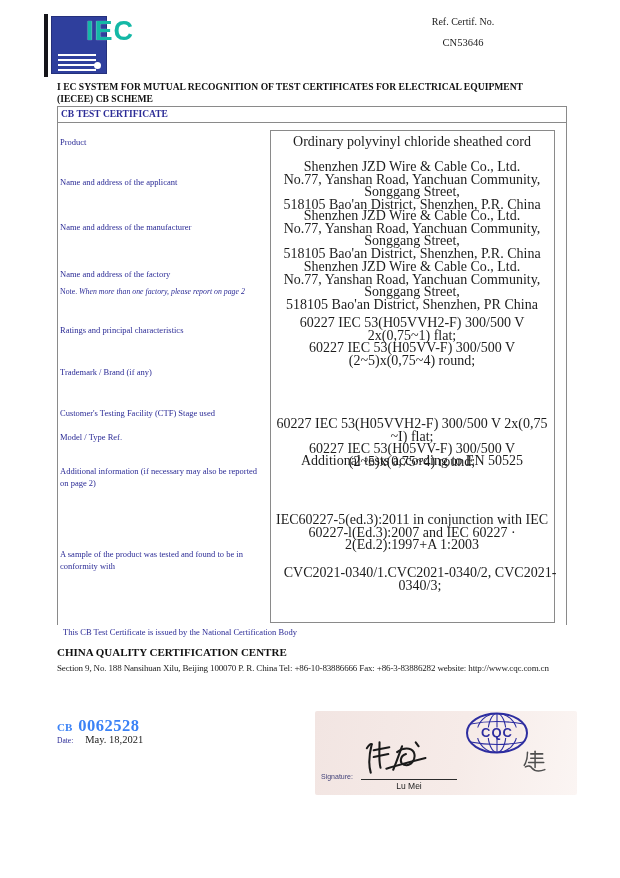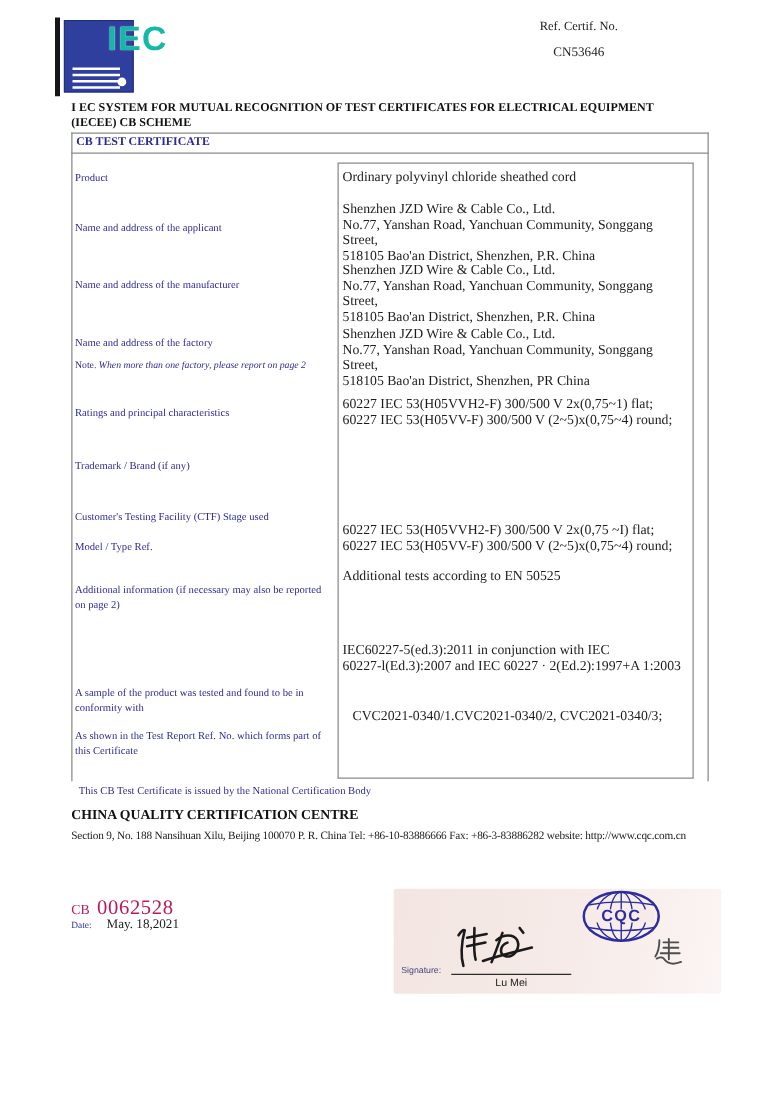--- a/index.html
+++ b/index.html
@@ -27,21 +27,21 @@
   .outer-box{position:absolute;left:57px;top:106px;width:510px;height:519px;
              border:1px solid #8a8a8a;border-bottom:none;box-sizing:border-box;}
   .title-divider{position:absolute;left:57px;top:122px;width:510px;height:1px;background:#8a8a8a;}
   .cert-title{position:absolute;left:61px;top:109px;color:#2b2b96;font-weight:bold;font-size:9.5px;}
   .inner-box{position:absolute;left:270px;top:130px;width:285px;height:493px;
              border:1px solid #8a8a8a;box-sizing:border-box;background:#ffffff;}
 
   .lbl{position:absolute;left:60px;width:212px;color:#2b2b96;
        font-size:8.5px;line-height:11.5px;white-space:pre-line;}
   .val{position:absolute;left:274px;width:276px;color:#1c1c1c;
-       font-size:11px;line-height:12.7px;white-space:pre-line;}
+       font-size:14px;line-height:12.7px;white-space:pre-line;text-align:center;}
 
   .t-product-l{top:137px}      .t-product-v{top:136px}
   .t-applicant-l{top:177px}    .t-applicant-v{top:161px}
   .t-manufacturer-l{top:222px} .t-manufacturer-v{top:210px}
   .t-factory-l{top:269px}      .t-factory-v{top:261px}
   .t-note{top:286px;font-size:7.8px;white-space:nowrap;}
   .t-note .it{font-style:italic;}
   .t-ratings-l{top:325px}      .t-ratings-v{top:317px}
   .t-trademark-l{top:367px}
   .t-ctf-l{top:408px}
@@ -51,21 +51,21 @@
   .t-testreport-l{top:583px}   .t-testreport-v{top:567px;padding-left:8px;}
 
   
   .issued-line{position:absolute;left:63px;top:627px;color:#2b2b96;font-size:8.5px;}
   .org-name{position:absolute;left:57px;top:646px;color:#111111;font-weight:bold;font-size:11px;}
   .org-address{position:absolute;left:57px;top:663px;color:#1c1c1c;font-size:9px;
                white-space:nowrap;letter-spacing:-0.15px;}
   .date-row{position:absolute;left:57px;top:690px;display:flex;align-items:baseline;}
   .date-label{color:#2b2b96;font-weight:normal;font-size:7.5px;}
   .date-value{color:#1c1c1c;font-size:10.5px;margin-left:12px;margin-top:44px;}
-  .cb-row{position:absolute;left:57px;top:716px;display:flex;align-items:baseline;color:#be185d;}
+  .cb-row{position:absolute;left:57px;top:716px;display:flex;align-items:baseline;color:#3b82f6;font-weight:bold;}
   .cb-prefix{font-size:11px;}
   .cb-number{font-size:16.5px;margin-left:6px;letter-spacing:0.5px;}
 
   
   .sig-panel{position:absolute;left:315px;top:711px;width:262px;height:84px;border-radius:2px;
              background:linear-gradient(100deg,#f2e5e2 0%,#f6ebe8 55%,#fbf5f3 100%);}
   .sig-squiggle{position:absolute;left:44px;top:24px;}
   .sig-label{position:absolute;left:6px;top:62px;color:#44447a;
              font-family:"Liberation Sans",sans-serif;font-size:7px;}
   .sig-line{position:absolute;left:46px;top:68px;width:96px;height:1px;background:#2c2c2c;}
@@ -113,22 +113,20 @@
     <span class="it">When more than one factory, please report on page 2</span>
   </div>
   <div class="lbl t-ratings-l">Ratings and principal characteristics</div>
   <div class="lbl t-trademark-l">Trademark / Brand (if any)</div>
   <div class="lbl t-ctf-l">Customer's Testing Facility (CTF) Stage used</div>
   <div class="lbl t-model-l">Model / Type Ref.</div>
   <div class="lbl t-additional-l">Additional information (if necessary may also be reported
 on page 2)</div>
   <div class="lbl t-conformity-l">A sample of the product was tested and found to be in
 conformity with</div>
-  <div class="lbl t-testreport-l">As shown in the Test Report Ref. No. which forms part of
-this Certificate</div>
 
   <div class="val t-product-v">Ordinary polyvinyl chloride sheathed cord</div>
   <div class="val t-applicant-v">Shenzhen JZD Wire &amp; Cable Co., Ltd.
 No.77, Yanshan Road, Yanchuan Community, Songgang Street,
 518105 Bao'an District, Shenzhen, P.R. China</div>
   <div class="val t-manufacturer-v">Shenzhen JZD Wire &amp; Cable Co., Ltd.
 No.77, Yanshan Road, Yanchuan Community, Songgang Street,
 518105 Bao'an District, Shenzhen, P.R. China</div>
   <div class="val t-factory-v">Shenzhen JZD Wire &amp; Cable Co., Ltd.
 No.77, Yanshan Road, Yanchuan Community, Songgang Street,

